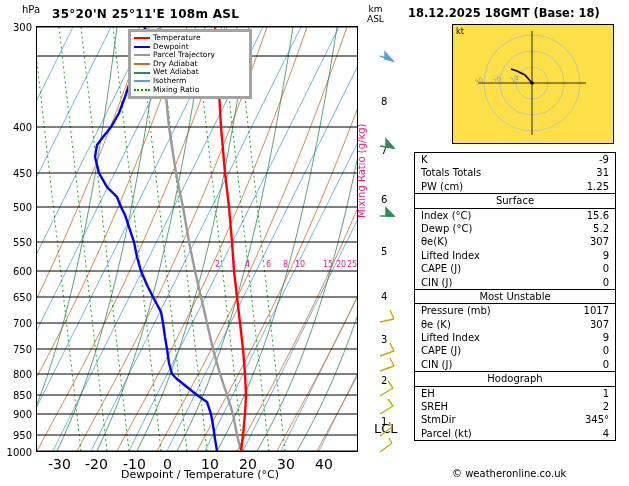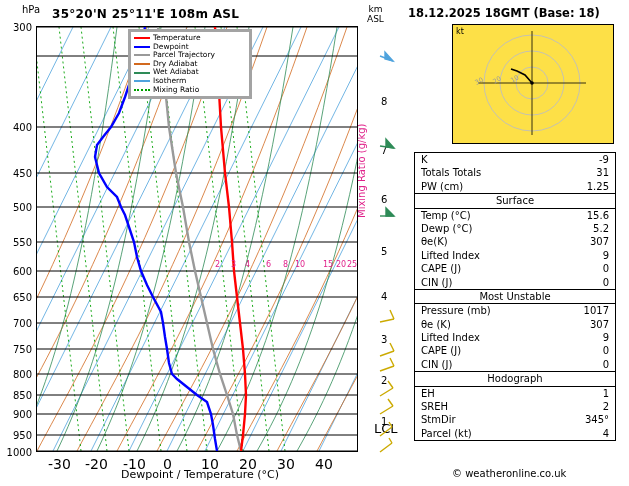--- a/index.html
+++ b/index.html
@@ -310,21 +310,21 @@
           <span class="k">Totals Totals</span>
           <span class="v">31</span>
         </div>
       <div class="line">
           <span class="k">PW (cm)</span>
           <span class="v">1.25</span>
         </div>
 
       <div class="ctr">Surface</div>
       <div class="line">
-          <span class="k">Temp (°C)</span>
+          <span class="k">Index (°C)</span>
           <span class="v">15.6</span>
         </div>
       <div class="line">
           <span class="k">Dewp (°C)</span>
           <span class="v">5.2</span>
         </div>
       <div class="line">
           <span class="k">θe(K)</span>
           <span class="v">307</span>
         </div>

